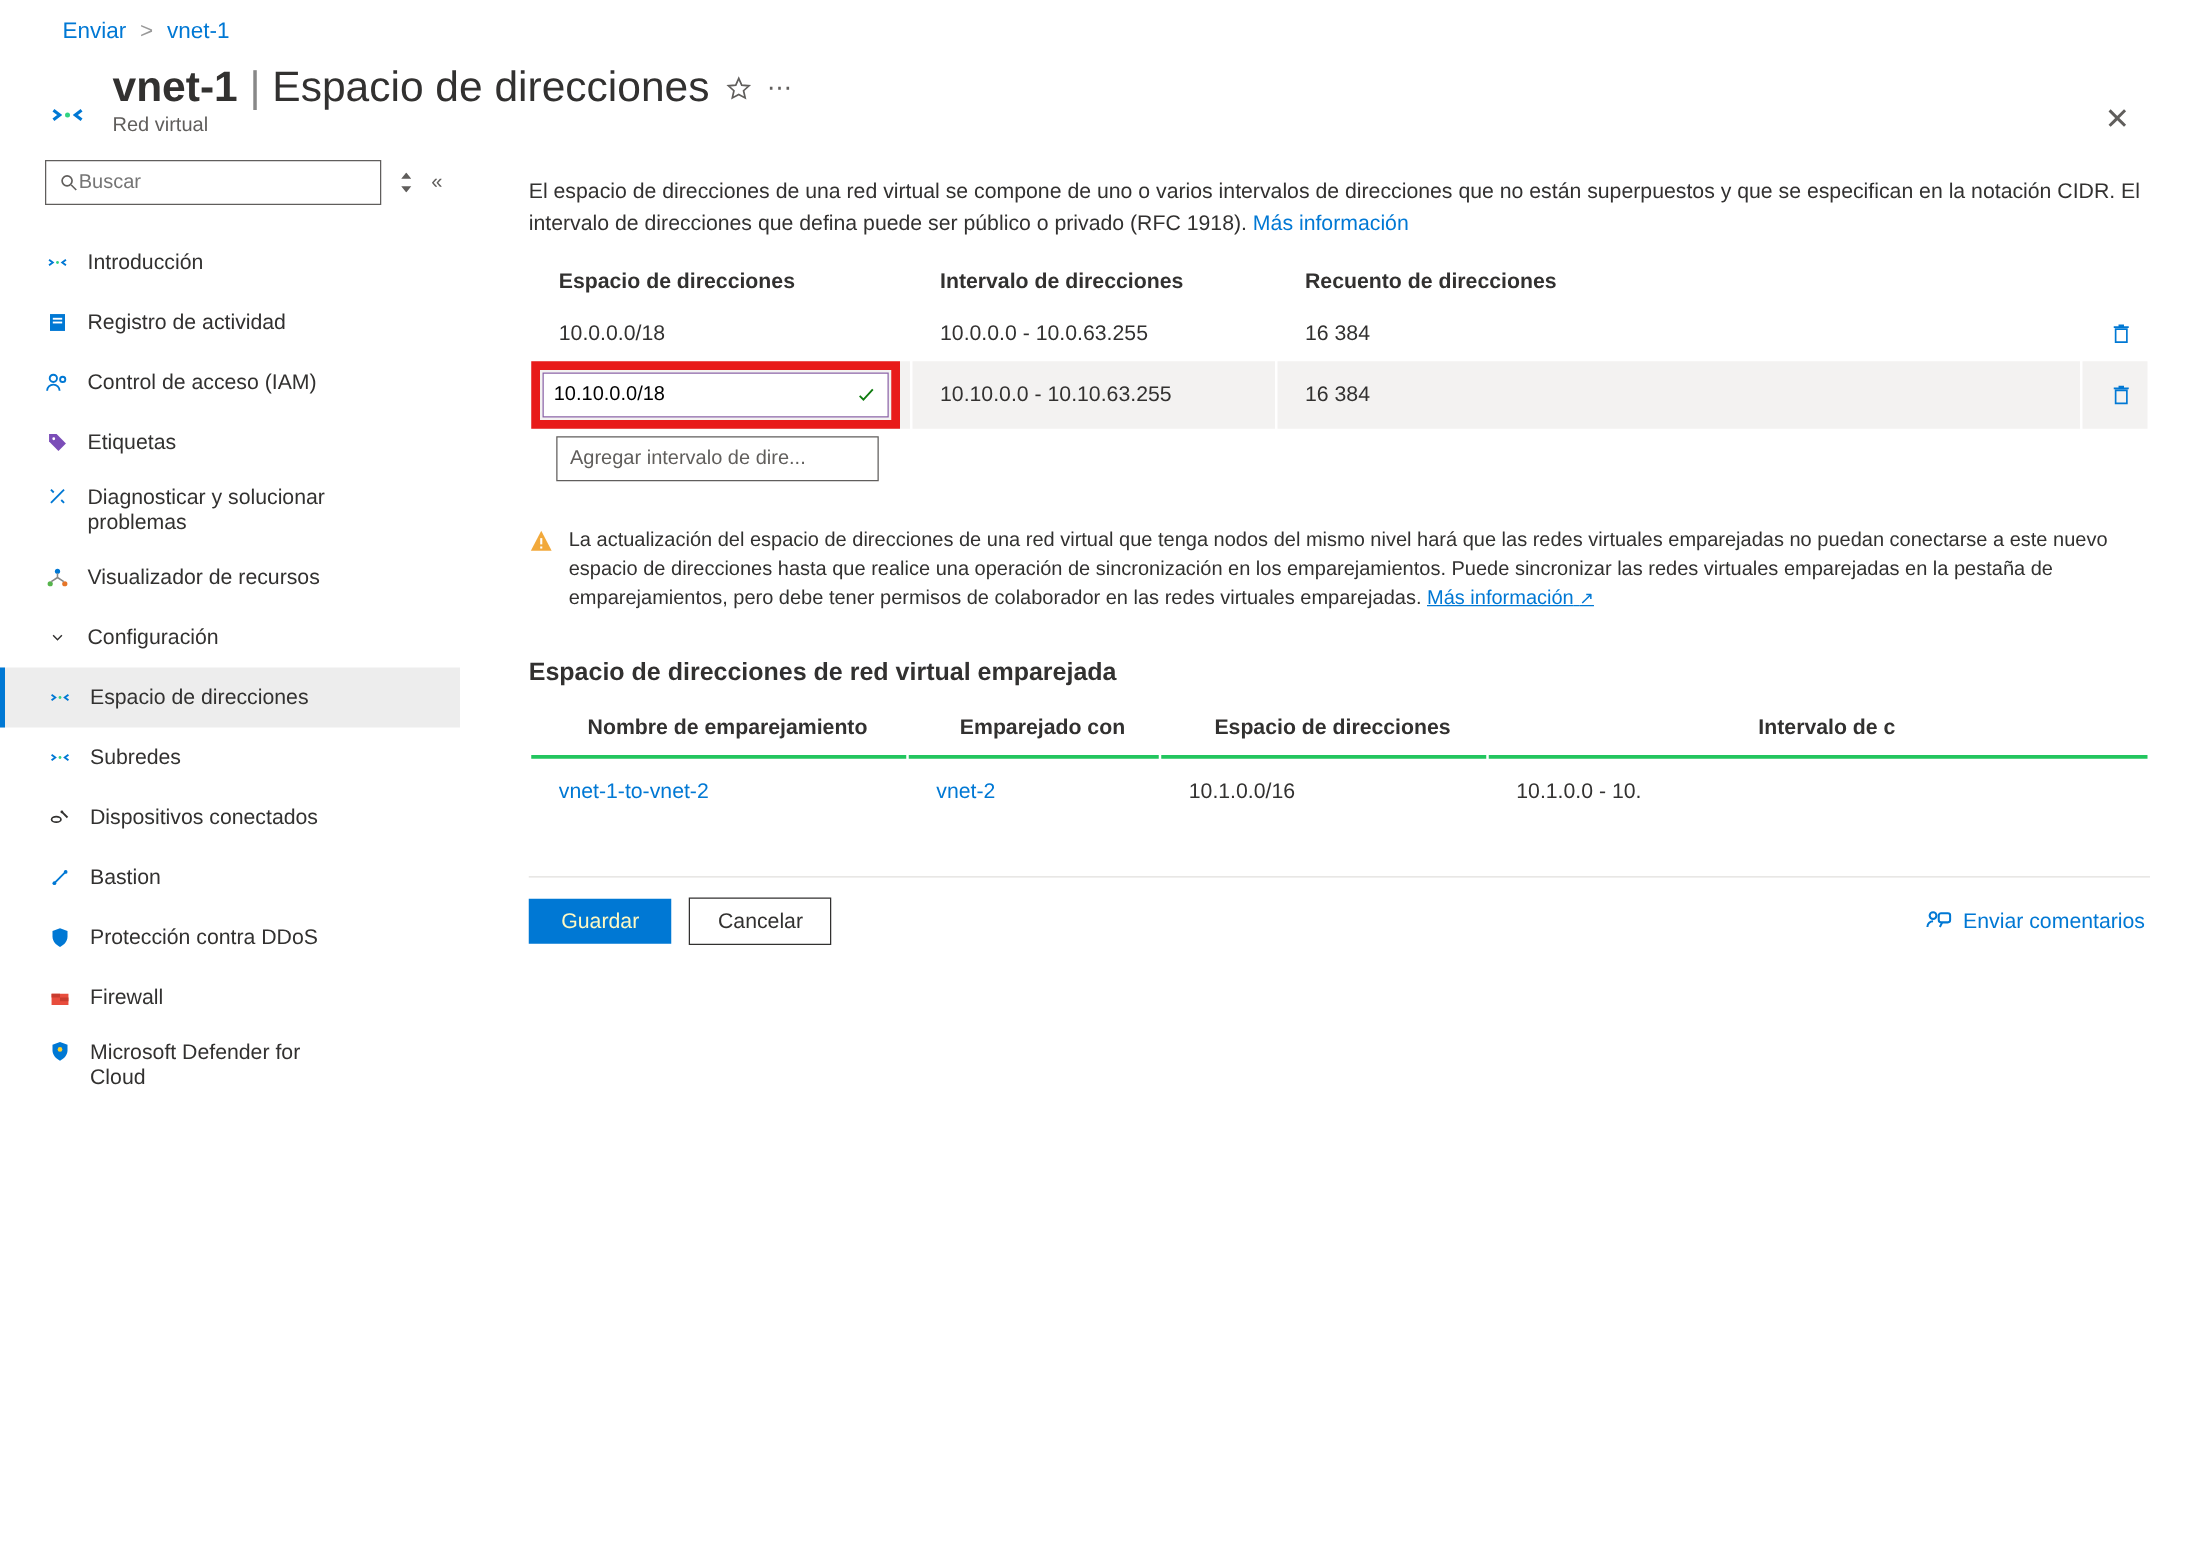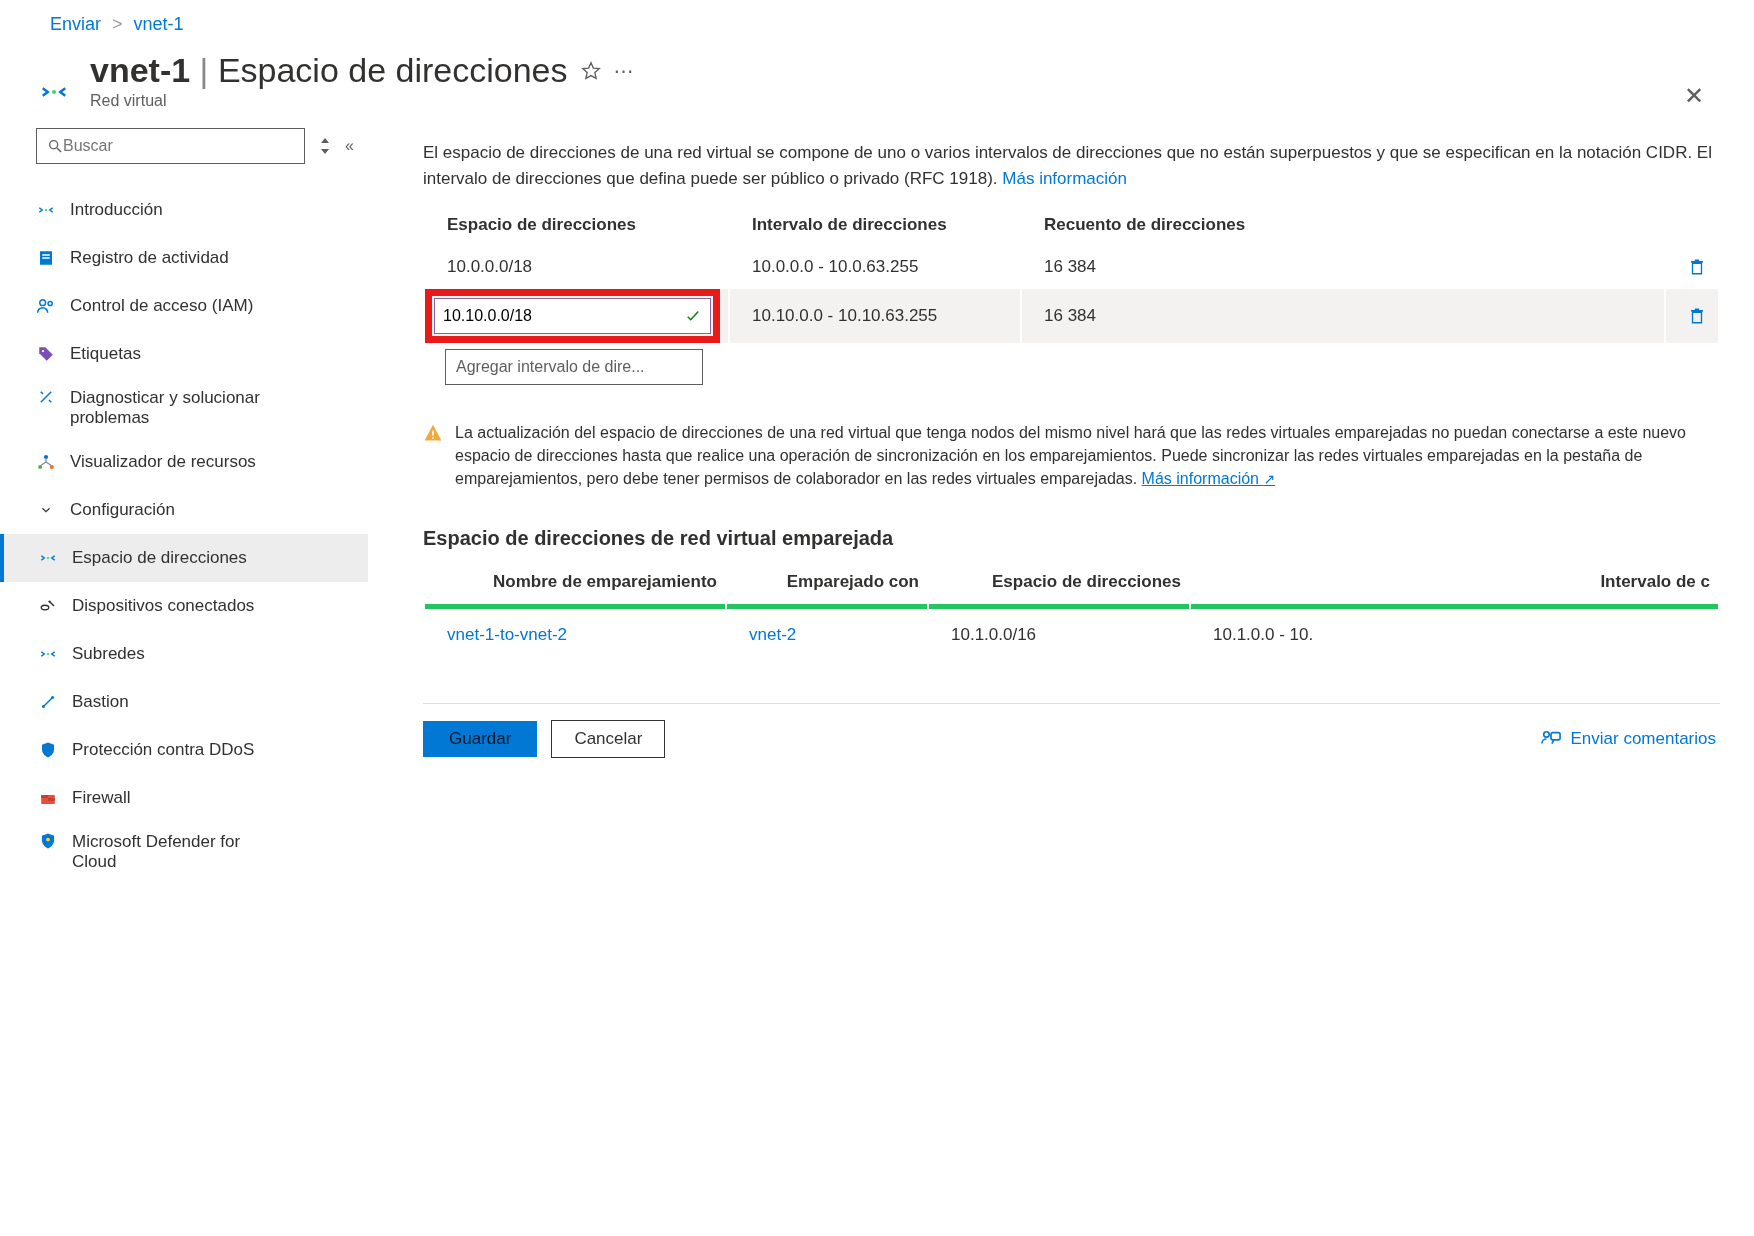--- a/index.html
+++ b/index.html
@@ -58,26 +58,26 @@
 .check-icon { color: #107c10; }
 .add-input { border:1px solid #605e5c; height:36px; width:258px; padding:0 10px; display:flex; align-items:center; color:#605e5c; font-size:16px; margin-left:22px; margin-top:4px;}
 
 .warn-box { display:flex; gap:12px; margin-top:36px; font-size:16px; line-height:1.45;}
 .warn-icon { color:#d8850b; font-size:18px; flex-shrink:0; margin-top:2px;}
 .warn-box a { color:#0078d4; text-decoration:underline;}
 .ext-icon { color:#0078d4; font-size:14px;}
 
 .section-h { font-weight:600; font-size:20px; margin-top:36px; margin-bottom:8px;}
 .tbl2 { width:100%; margin-top:8px;}
-.tbl2 th { text-align:right; font-weight:600; font-size:17px; padding:12px 8px 12px 22px; border-bottom:5px solid #22c55e;}
+.tbl2 th { text-align:center; font-weight:600; font-size:17px; padding:12px 8px 12px 22px; border-bottom:3px solid #22c55e;}
 .tbl2 td { padding:14px 8px 14px 22px; font-size:17px;}
 .tbl2 a { color:#0078d4; text-decoration:none; }
 
 .footer-bar { display:flex; align-items:center; padding: 16px 0 16px 0; margin-top:42px; border-top:1px solid #e1dfdd; gap:14px;}
-.btn-primary { background:#0078d4; color:#0f172a; border:none; padding:8px 26px; font-size:17px; cursor:pointer;}
+.btn-primary { background:#0078d4; color:#fef9c3; border:none; padding:8px 26px; font-size:17px; cursor:pointer;}
 .btn-secondary { background:#fff; color:#323130; border:1px solid #323130; padding:8px 22px; font-size:17px; cursor:pointer;}
 .feedback { margin-left:auto; display:flex; align-items:center; gap:8px; color:#0078d4; font-size:17px; cursor:pointer; margin-right:4px;}
 
 svg { display:block; }
 </style>
 </head>
 <body>
 
 <div class="breadcrumb">
   <a>Enviar</a>
@@ -202,35 +202,35 @@
           <svg width="18" height="18" viewBox="0 0 24 24">
             <path fill="none" stroke="#0078d4" stroke-width="2" d="M3 9l4 3-4 3M21 9l-4 3 4 3"></path>
             <circle cx="12" cy="12" r="1.5" fill="#32d482"></circle>
           </svg>
         </span>
       <span>Espacio de direcciones</span>
     </div>
     <div class="nav-item nav-sub">
       <span class="nav-icon" style="margin-left:-42px;">
           <svg width="18" height="18" viewBox="0 0 24 24">
+            <path fill="none" stroke="#0078d4" stroke-width="2" d="M3 9l4 3-4 3M21 9l-4 3 4 3"></path>
+            <circle cx="12" cy="12" r="1.5" fill="#32d482"></circle>
+          </svg>
+        </span>
+      <span>Subredes</span>
+    </div>
+    <div class="nav-item nav-sub">
+      <span class="nav-icon" style="margin-left:-42px;">
+          <svg width="18" height="18" viewBox="0 0 24 24">
             <ellipse cx="8" cy="14" rx="5" ry="3" fill="none" stroke="#323130" stroke-width="1.8"></ellipse>
             <path d="M14 6l6 6" stroke="#323130" stroke-width="2"></path>
             <circle cx="14" cy="6" r="1.5" fill="#323130"></circle>
           </svg>
         </span>
       <span>Dispositivos conectados</span>
-    </div>
-    <div class="nav-item nav-sub">
-      <span class="nav-icon" style="margin-left:-42px;">
-          <svg width="18" height="18" viewBox="0 0 24 24">
-            <path fill="none" stroke="#0078d4" stroke-width="2" d="M3 9l4 3-4 3M21 9l-4 3 4 3"></path>
-            <circle cx="12" cy="12" r="1.5" fill="#32d482"></circle>
-          </svg>
-        </span>
-      <span>Subredes</span>
     </div>
     <div class="nav-item nav-sub">
       <span class="nav-icon" style="margin-left:-42px;">
           <svg width="18" height="18" viewBox="0 0 24 24">
             <path d="M5 19L19 5" stroke="#0078d4" stroke-width="2"></path>
             <circle cx="6" cy="18" r="2" fill="#0078d4"></circle>
             <circle cx="18" cy="6" r="2" fill="#0078d4"></circle>
           </svg>
         </span>
       <span>Bastion</span>

